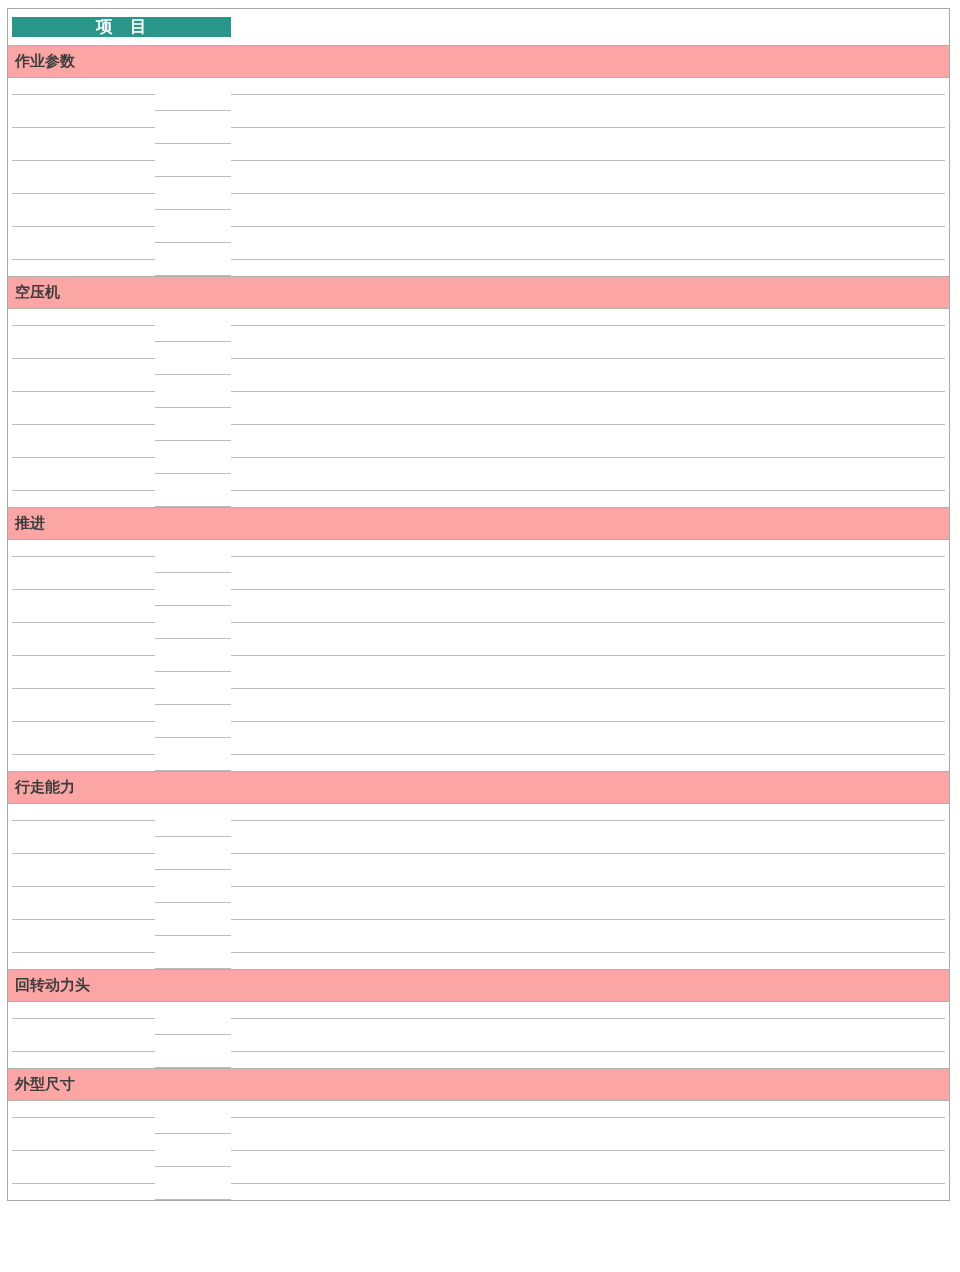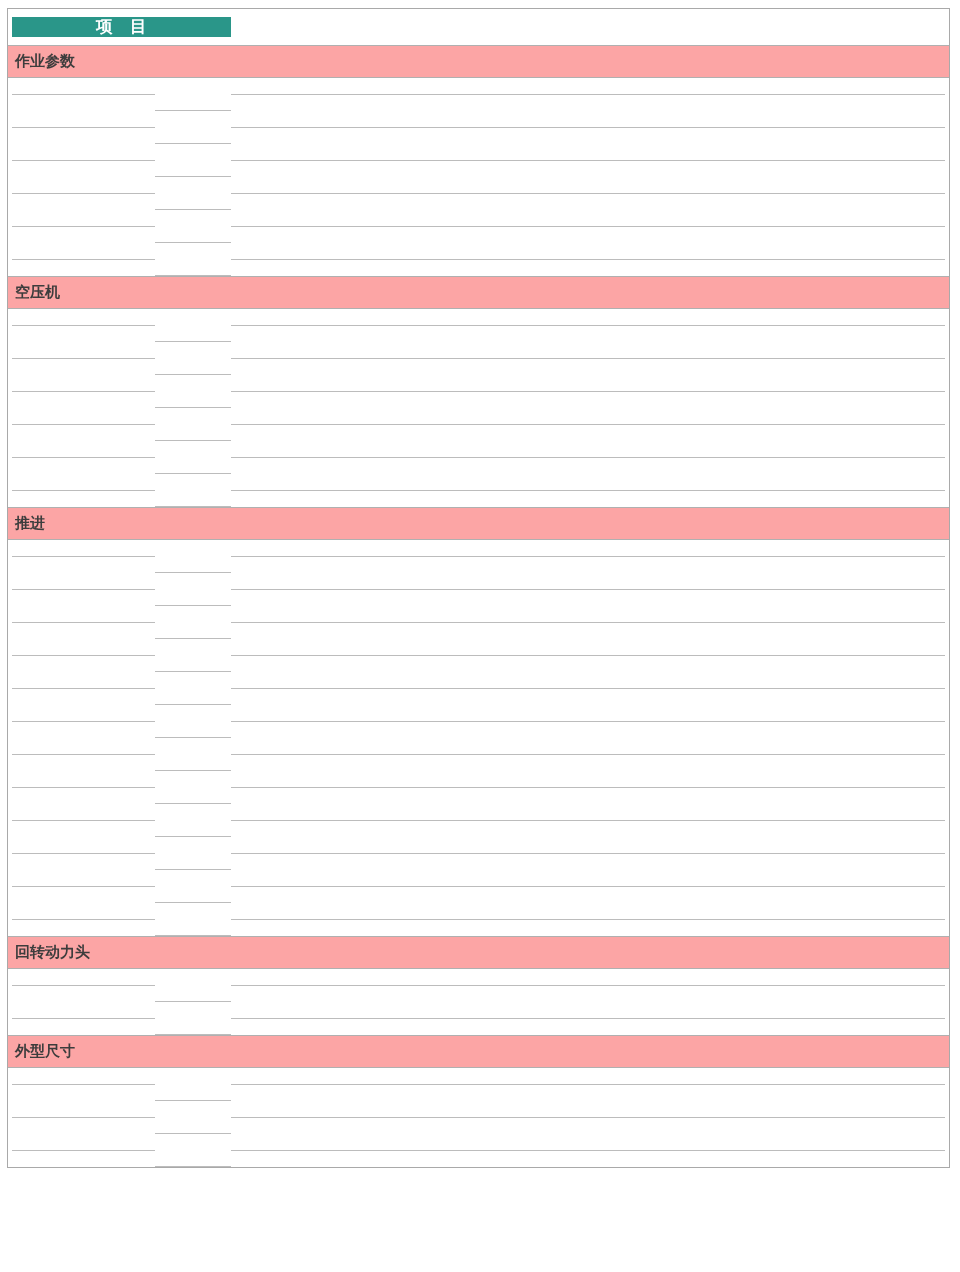--- a/index.html
+++ b/index.html
@@ -226,20 +226,21 @@
     </div>
     <div class="data-row">
       <div class="cell c-label">摆动角度</div>
       <div class="cell c-unit">°</div>
       <div class="cell c-val">L20 R32</div>
       <div class="cell c-val">L20 R32</div>
       <div class="cell c-val">L15 R45</div>
       <div class="cell c-val">L15 R45</div>
       <div class="cell c-val">L15 R45</div>
     </div>
+    <div class="section-row">行走能力</div>
     <div class="data-row">
       <div class="cell c-label">行走速度</div>
       <div class="cell c-unit">km/h</div>
       <div class="cell c-val">3.2</div>
       <div class="cell c-val">3.2</div>
       <div class="cell c-val">3.2</div>
       <div class="cell c-val">3.2</div>
       <div class="cell c-val">3.2</div>
     </div>
     <div class="data-row">

